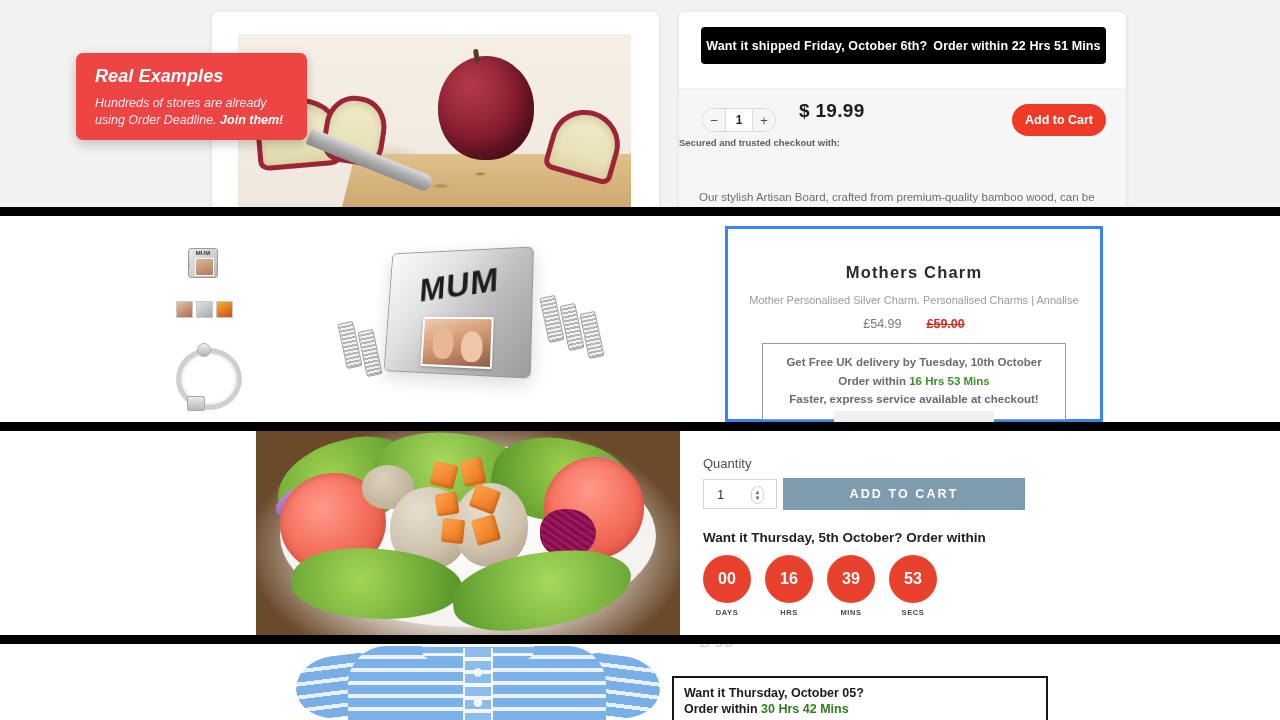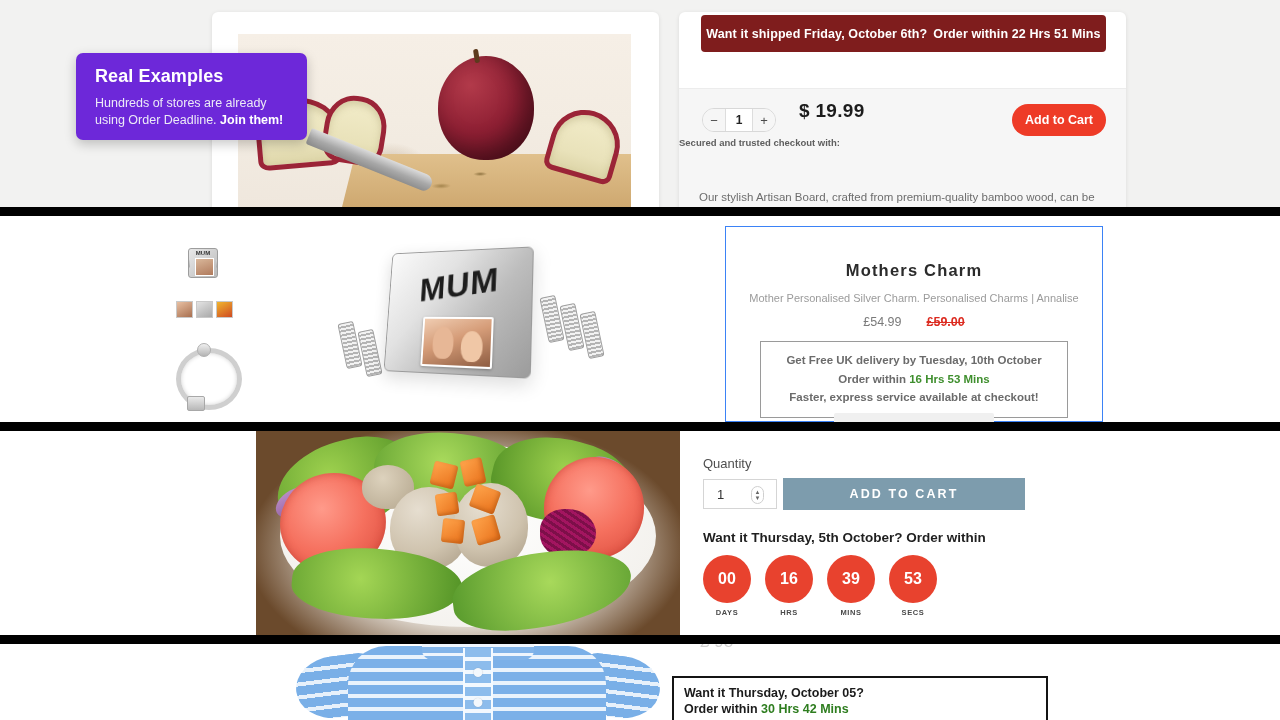--- a/index.html
+++ b/index.html
@@ -78,22 +78,22 @@
   .apple-photo .s1 { left: 18px; top: 64px; width: 84px; height: 70px; transform: rotate(-5deg); }
   .apple-photo .s2 { left: 86px; top: 62px; width: 62px; height: 68px; transform: rotate(9deg); border-radius: 46% 46% 30% 30%; }
   .apple-photo .s3 { left: 312px; top: 76px; width: 70px; height: 68px; transform: rotate(16deg); }
   .apple-photo .knife {
     position: absolute; left: 66px; top: 118px; width: 132px; height: 17px;
     background: linear-gradient(to bottom, #dcdcdc, #a8a8a8 55%, #8e8e8e);
     transform: rotate(22deg); border-radius: 2px 8px 8px 2px;
   }
 
   .ship-banner {
-    position: absolute; left: 21px; top: 15px; width: 405px; height: 37px;
-    background: #7f1d1d; border-radius: 4px;
+    position: absolute; left: 21px; top: 27px; width: 405px; height: 37px;
+    background: #000000; border-radius: 4px;
     color: #fff; display: flex; align-items: center; justify-content: center;
     font-size: 12.5px; font-weight: bold; letter-spacing: .1px;
   }
   .ship-banner .gapword { display: inline-block; width: 6px; }
   .buyrow {
     position: absolute; left: 0; top: 76px; width: 447px; height: 124px;
     background: #f6f6f6; border-top: 1px solid #ececec;
   }
   .stepper {
     position: absolute; left: 702px; top: 108px; width: 74px; height: 24px;
@@ -183,21 +183,21 @@
   .big-cube .photoinset::after  { content:""; position:absolute; right:8px; top:12px; width:22px; height:30px; border-radius:50% 50% 42% 42%; background:#f0c7a6; }
   .tube { position: absolute; width: 16px; height: 46px; background: repeating-linear-gradient(to bottom, #f2f2f2 0 2px, #b4b4b4 2px 4px); border: 1px solid #9e9e9e; border-radius: 3px; }
   .tube.t1 { left: 6px; top: 84px; transform: rotate(-12deg); }
   .tube.t2 { left: 26px; top: 92px; transform: rotate(-12deg); }
   .tube.t3 { left: 208px; top: 58px; transform: rotate(-12deg); }
   .tube.t4 { left: 228px; top: 66px; transform: rotate(-12deg); }
   .tube.t5 { left: 248px; top: 74px; transform: rotate(-12deg); }
 
   .charm-panel {
     position: absolute; left: 725px; top: 10px; width: 378px; height: 196px;
-    background: #fff; border: 1px solid #3b82f6;
+    background: #fff; border: 3px solid #3b82f6;
   }
   .charm-panel .inner { position: absolute; left: 14px; top: 14px; right: 14px; bottom: 0; }
   .charm-title { text-align: center; font-size: 16.5px; font-weight: bold; color: #2b2b2b; letter-spacing: 1.2px; margin-top: 20px; }
   .charm-sub { text-align: center; font-size: 11px; color: #9b9b9b; margin-top: 12px; }
   .charm-prices { text-align: center; margin-top: 11px; font-size: 12.5px; }
   .charm-prices .now { color: #7a7a7a; }
   .charm-prices .was { color: #dc2b20; text-decoration: line-through; font-weight: bold; margin-left: 25px; }
   .charm-deliv {
     margin: 12px 20px 0 20px; border: 1px solid #9a9a9a;
     padding: 9px 6px 10px; text-align: center; line-height: 1.62;
@@ -291,23 +291,23 @@
     border: 2px solid #141414; background: #fff; overflow: hidden;
   }
   .deadline4 .ln { margin: 0 0 0 10px; font-size: 12.5px; font-weight: bold; color: #1b1b1b; line-height: 1.26; }
   .deadline4 .ln:first-child { margin-top: 8px; }
   .deadline4 .green { color: #2e7d1f; }
   .deadline4 .clipped { opacity: .92; }
 
   
   .callout {
     position: absolute; left: 76px; top: 53px; width: 231px; height: 87px;
-    background: #6d28d9; border-radius: 7px;
+    background: #ef4444; border-radius: 7px;
     box-shadow: 0 4px 12px rgba(0,0,0,.22);
-    padding: 13px 16px 0 19px; z-index: 60;
+    padding: 13px 16px 0 19px; z-index: 60; font-style: italic;
   }
   .callout h2 { color: #fff; font-size: 18px; font-weight: bold; letter-spacing: .1px; margin-bottom: 8px; }
   .callout p { color: #eceaf7; font-size: 12.5px; line-height: 1.32; }
   .callout p b { color: #fff; font-weight: bold; }
 </style>
 </head>
 <body>
 
 <div id="root">
 

